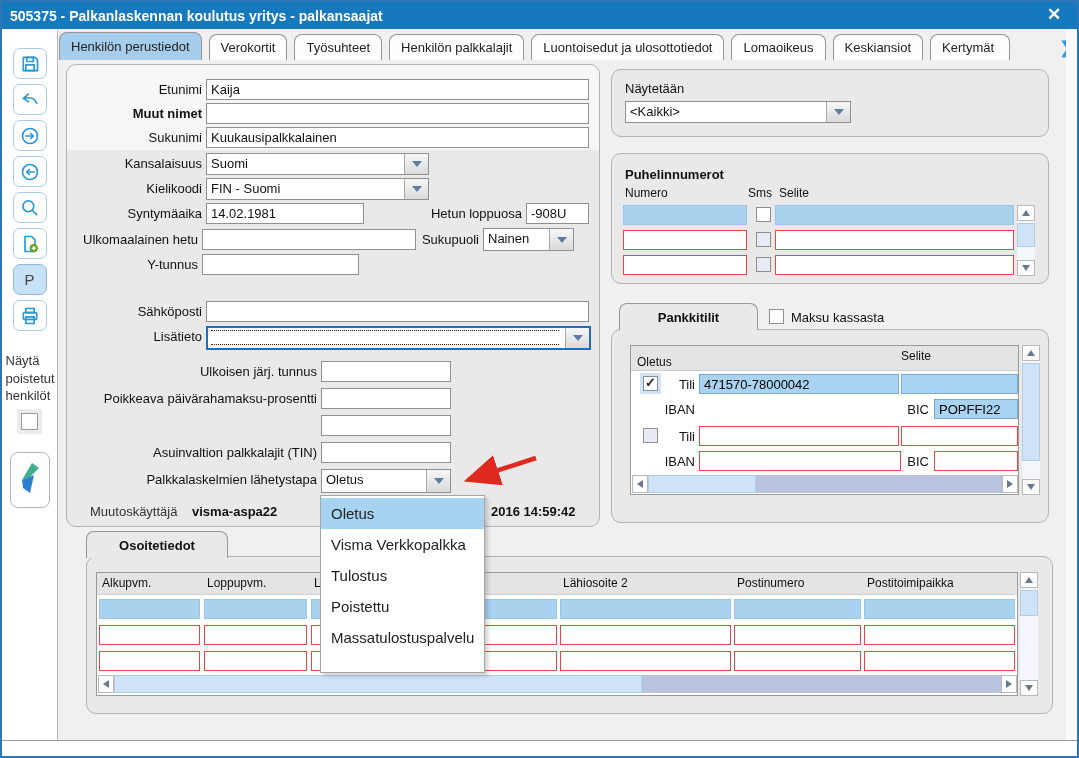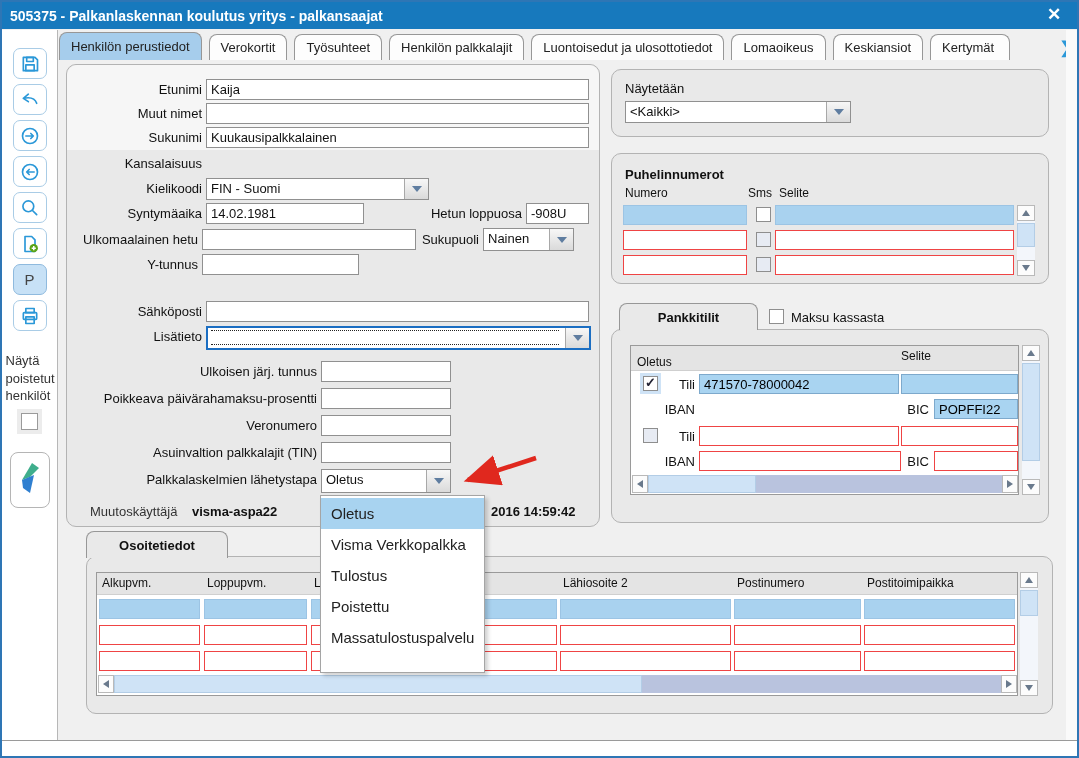--- a/index.html
+++ b/index.html
@@ -179,27 +179,33 @@
           </svg></span>
     </div>
   </div>
 
   <div class="panel" style="left:64px; top:62px; width:534px; height:463px;">
     <div class="whiteband"></div>
 
     <div class="flabel" style="left:20px; top:17px; width:115px;">Etunimi</div>
     <input class="tfield" style="left: 139px; top: 14px; width: 383px;" value="Kaija">
 
-    <div class="flabel" style="left:20px; top:41px; width:115px;">Muut nimet</div>
+    <div class="flabel" style="left:20px; top:41px; width:115px;font-weight:bold;">Muut nimet</div>
     <input class="tfield" style="left: 139px; top: 38px; width: 383px;" value="">
 
     <div class="flabel" style="left:20px; top:65px; width:115px;">Sukunimi</div>
     <input class="tfield" style="left: 139px; top: 62px; width: 383px;" value="Kuukausipalkkalainen">
 
     <div class="flabel" style="left:20px; top:91px; width:115px;">Kansalaisuus</div>
+    <div class="combo" style="left:139px; top:88px; width:223px;">
+      <span class="val">Suomi</span>
+      <span class="btn">
+          <span class="caret"></span>
+        </span>
+    </div>
 
     <div class="flabel" style="left:20px; top:116px; width:115px;">Kielikoodi</div>
     <div class="combo" style="left:139px; top:113px; width:223px;">
       <span class="val">FIN - Suomi</span>
       <span class="btn">
           <span class="caret"></span>
         </span>
     </div>
 
     <div class="flabel" style="left:20px; top:141px; width:115px;">Syntymäaika</div>
@@ -231,21 +237,20 @@
         </span>
       <span class="focus-dots"></span>
     </div>
 
     <div class="flabel" style="left:60px; top:299px; width:190px;">Ulkoisen järj. tunnus</div>
     <input class="tfield" style="left: 254px; top: 296px; width: 130px;" value="">
 
     <div class="flabel" style="left:10px; top:326px; width:240px;">Poikkeava päivärahamaksu-prosentti</div>
     <input class="tfield" style="left: 254px; top: 323px; width: 130px;" value="">
 
-    <div class="flabel" style="left:10px; top:353px; width:240px;">Veronumero</div>
     <input class="tfield" style="left: 254px; top: 350px; width: 130px;" value="">
 
     <div class="flabel" style="left:10px; top:380px; width:240px;">Asuinvaltion palkkalajit (TIN)</div>
     <input class="tfield" style="left: 254px; top: 377px; width: 130px;" value="">
 
     <div class="flabel" style="left:10px; top:407px; width:240px;">Palkkalaskelmien lähetystapa</div>
     <div class="combo" style="left:254px; top:404px; width:130px; height:24px;">
       <span class="val">Oletus</span>
       <span class="btn">
           <span class="caret"></span>

